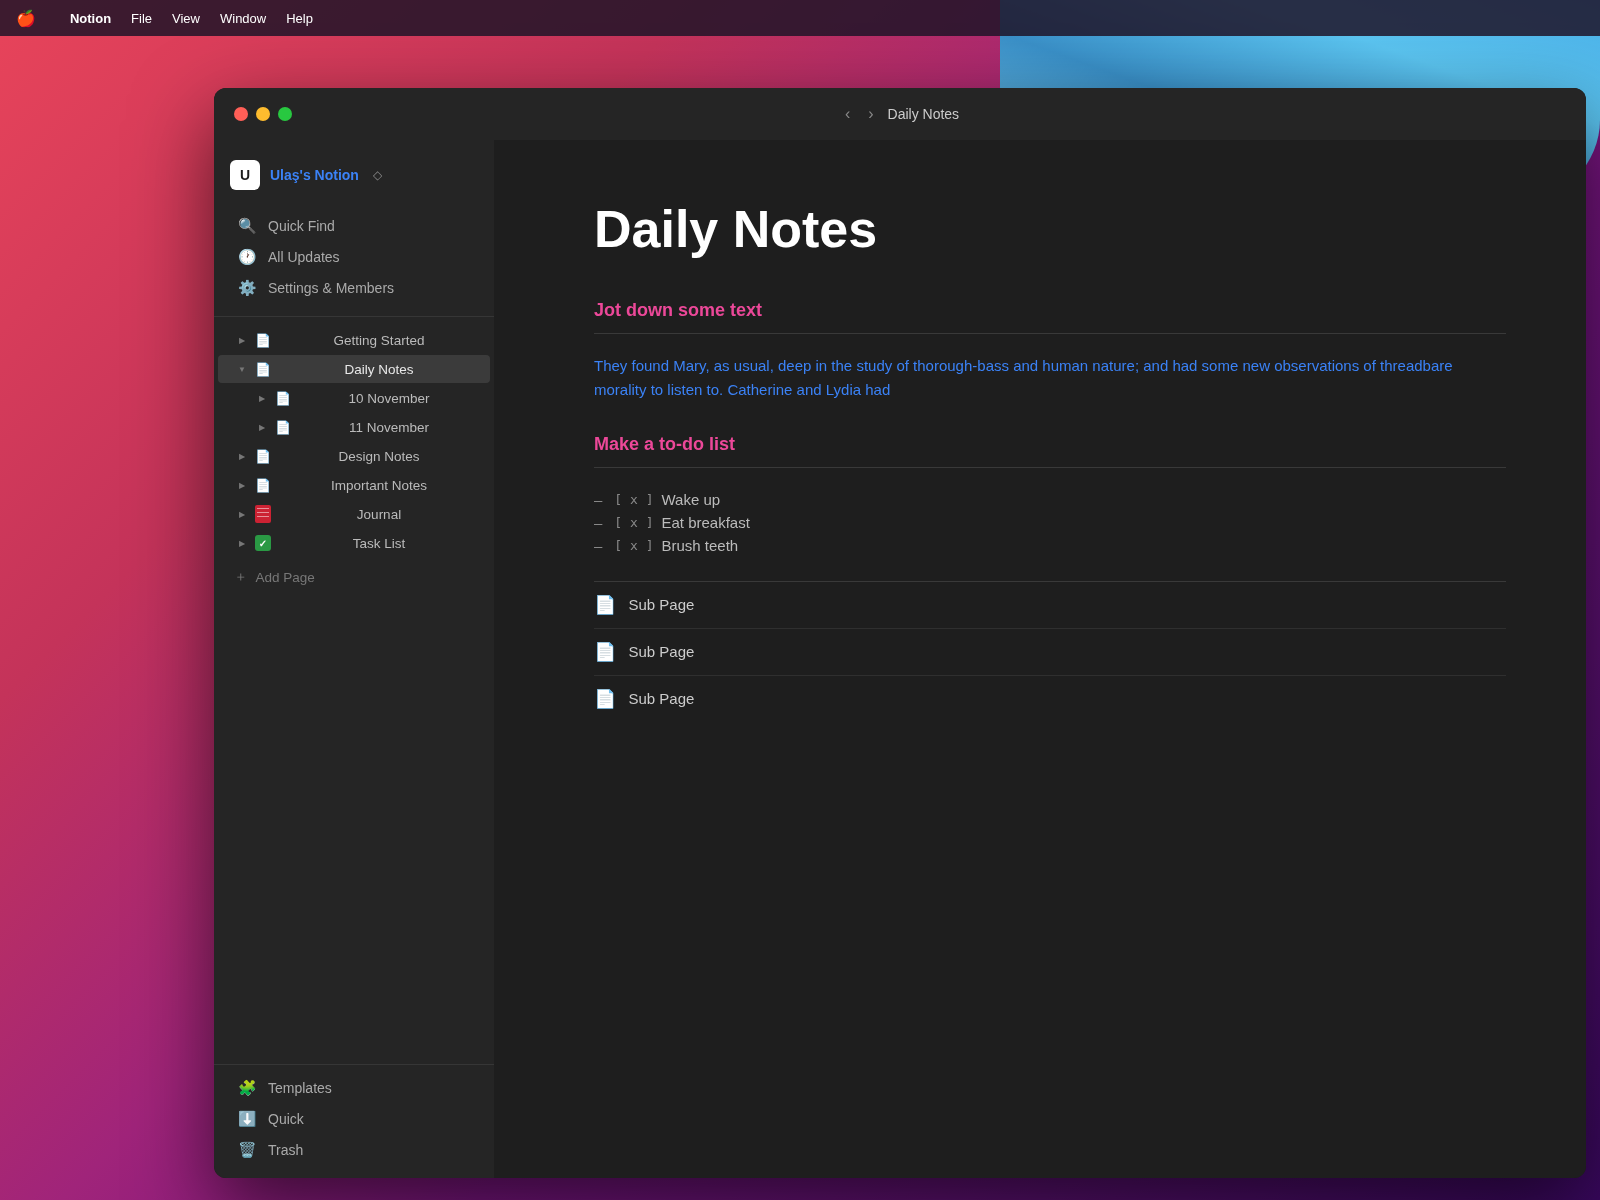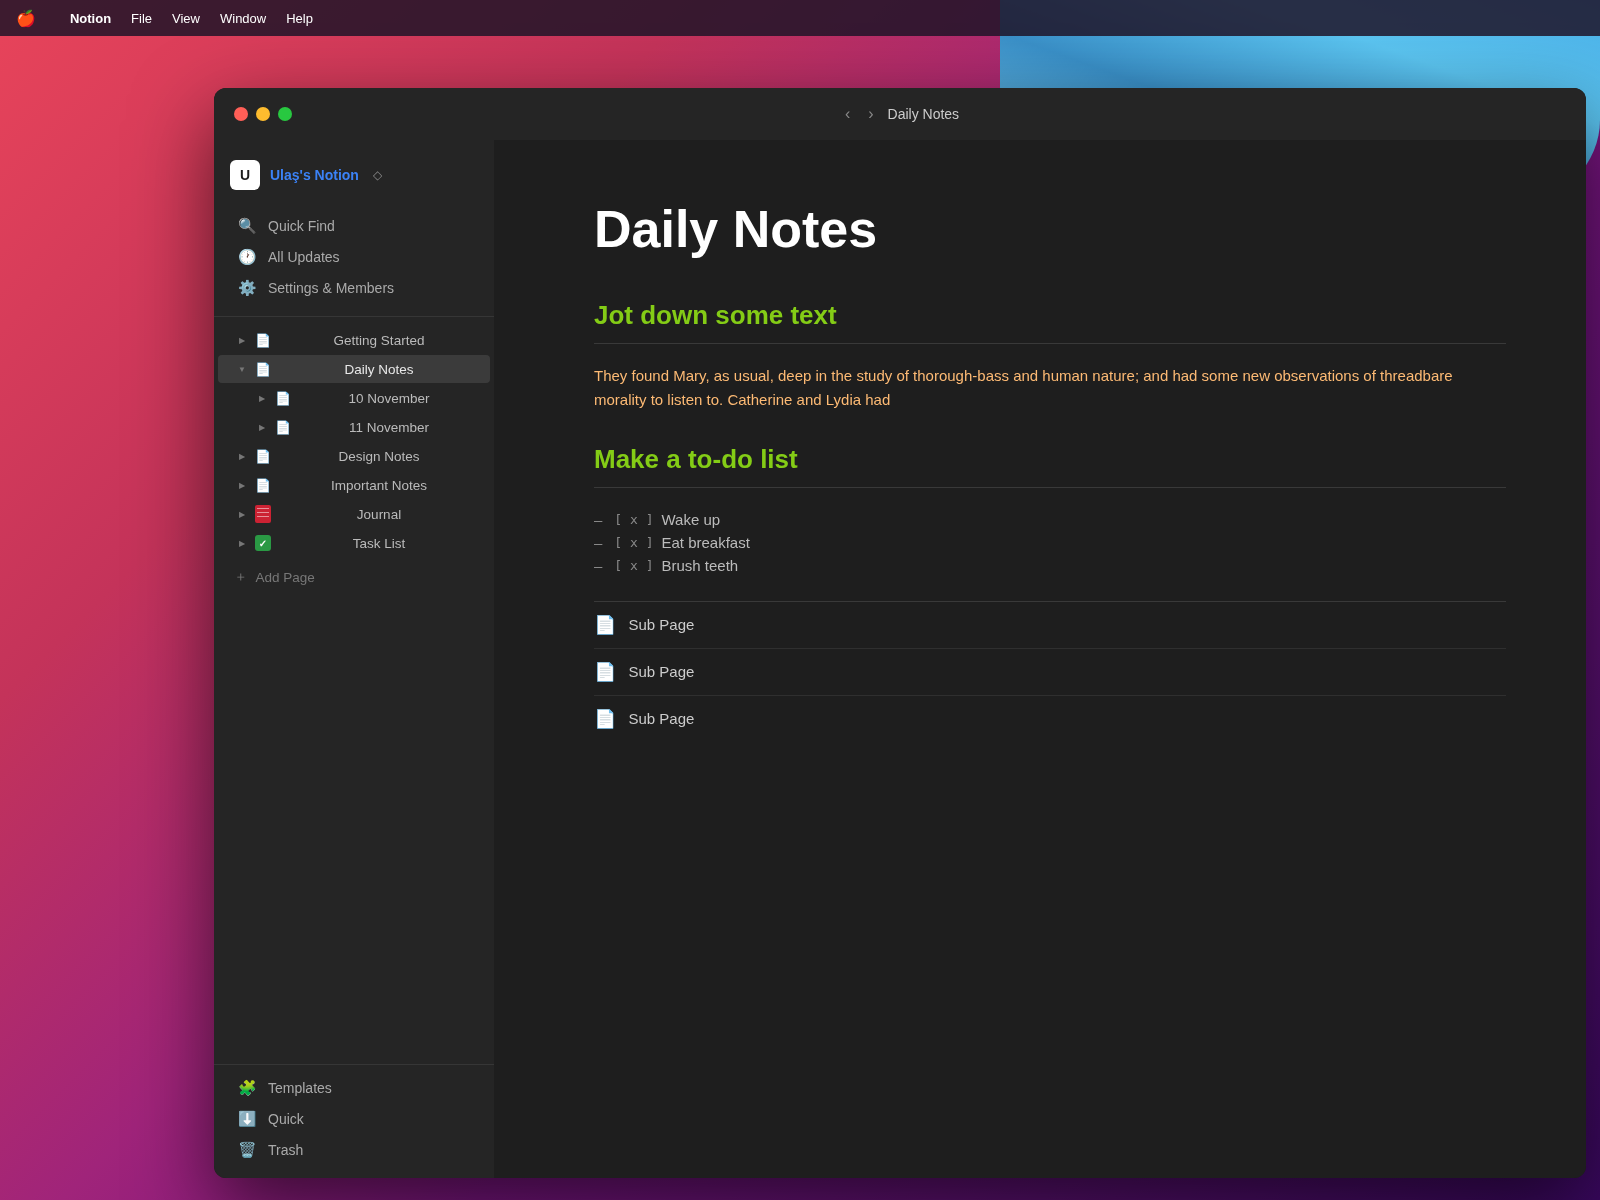--- a/index.html
+++ b/index.html
@@ -297,35 +297,35 @@
 
     .page-title {
       font-size: 52px;
       font-weight: 800;
       color: #ffffff;
       margin-bottom: 40px;
       line-height: 1.15;
     }
 
     .section-heading {
-      font-size: 26px;
+      font-size: 18px;
       font-weight: 700;
-      color: #84cc16;
+      color: #ec4899;
       margin-bottom: 12px;
       margin-top: 32px;
     }
 
     .section-divider {
       height: 1px;
       background: rgba(255,255,255,0.12);
       margin-bottom: 20px;
     }
 
     .body-text {
-      color: #fdba74;
+      color: #3b82f6;
       font-size: 15px;
       line-height: 1.6;
       margin-bottom: 20px;
     }
 
     .todo-list {
       list-style: none;
       margin-bottom: 24px;
     }
     .todo-item {

